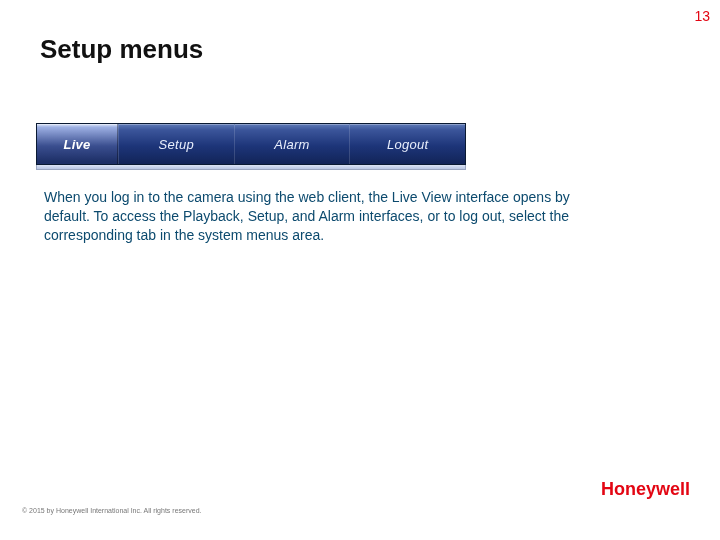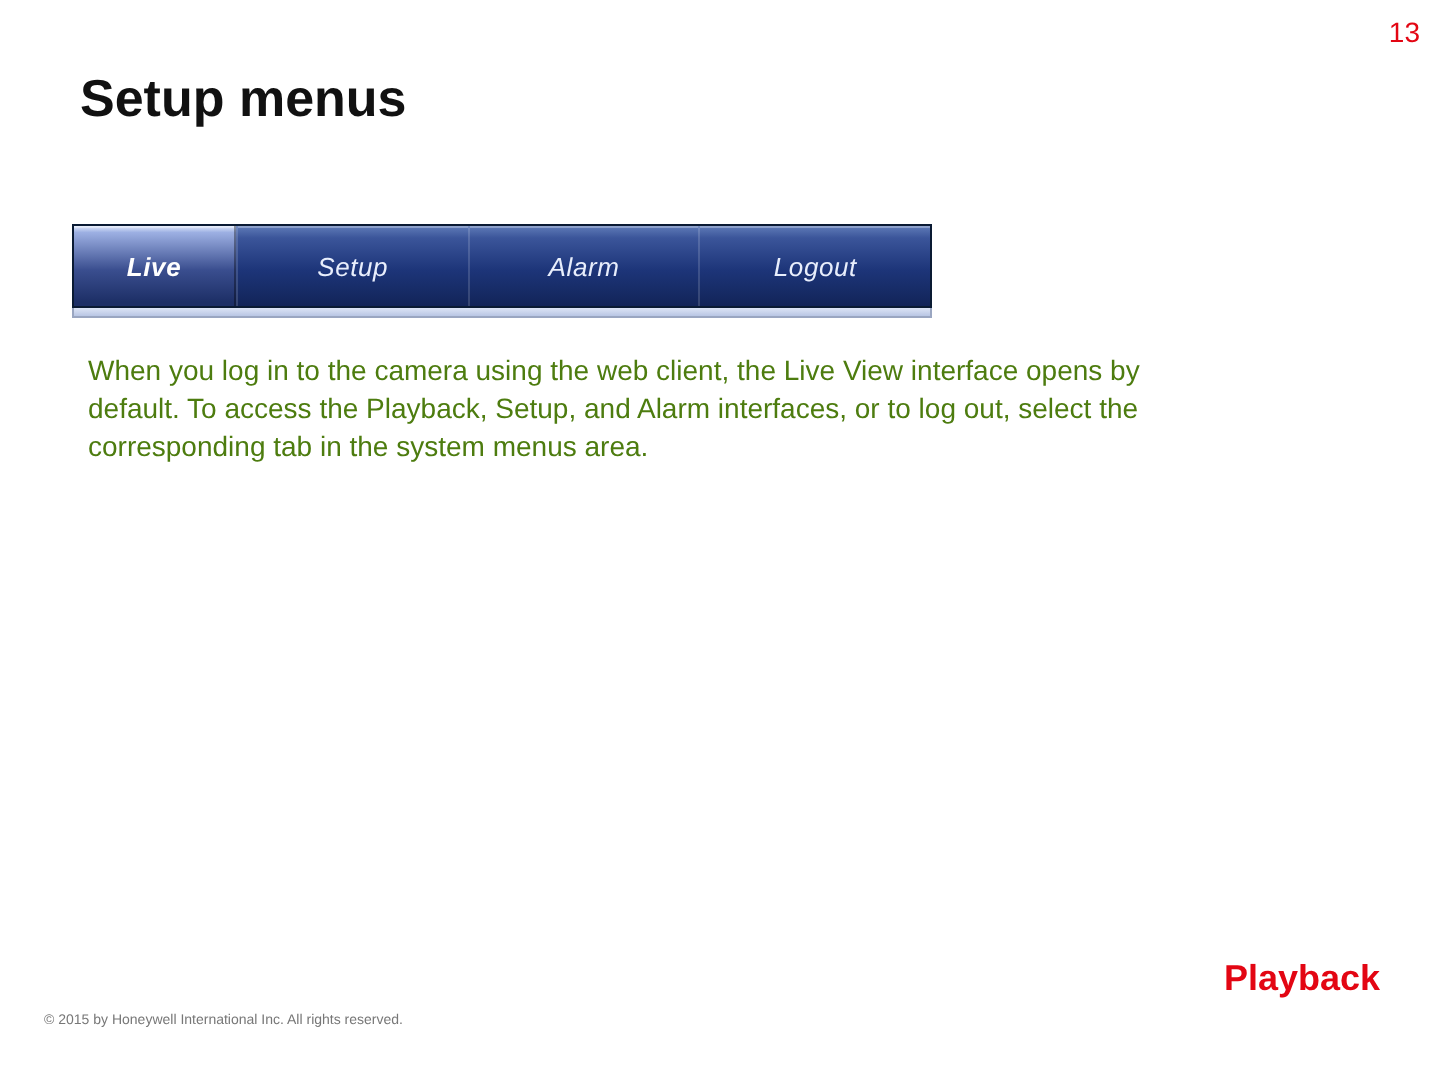--- a/index.html
+++ b/index.html
@@ -59,21 +59,21 @@
     position: absolute;
     top: 34px;
     left: 40px;
     font-size: 26px;
     font-weight: 700;
     color: #111;
     z-index: 3;
   }
   .menu-bar-wrap {
     position: absolute;
-    top: 112px;
+    top: 123px;
     left: 36px;
     width: 430px;
     z-index: 3;
   }
   .menu-bar {
     display: flex;
     height: 40px;
     border: 1px solid #0a1a33;
     background: #0a1a33;
   }
@@ -110,26 +110,26 @@
     border-right: 1px solid rgba(0,0,0,0.35);
   }
   .menu-underbar {
     height: 4px;
     background: linear-gradient(to bottom, #dce4f5, #b9c6e4);
     border: 1px solid #9aa6c1;
     border-top: none;
   }
   .body-text {
     position: absolute;
-    top: 176px;
+    top: 188px;
     left: 44px;
     width: 530px;
     font-size: 14px;
     line-height: 1.35;
-    color: #4d7c0f;
+    color: #0c4a6e;
     z-index: 3;
   }
   .brand {
     position: absolute;
     right: 30px;
     bottom: 40px;
     font-family: Arial, Helvetica, sans-serif;
     font-weight: 700;
     font-size: 18px;
     color: #e30613;
@@ -171,17 +171,17 @@
       </div>
       <div class="menu-tab">
         <span>Logout</span>
       </div>
     </div>
     <div class="menu-underbar"></div>
   </div>
 
   <div class="body-text">When you log in to the camera using the web client, the Live View interface opens by default. To access the Playback, Setup, and Alarm interfaces, or to log out, select the corresponding tab in the system menus area.</div>
 
-  <div class="brand">Playback</div>
+  <div class="brand">Honeywell</div>
 
   <div class="copyright">© 2015 by Honeywell International Inc. All rights reserved.</div>
 
 </div>
 
 </body></html>

